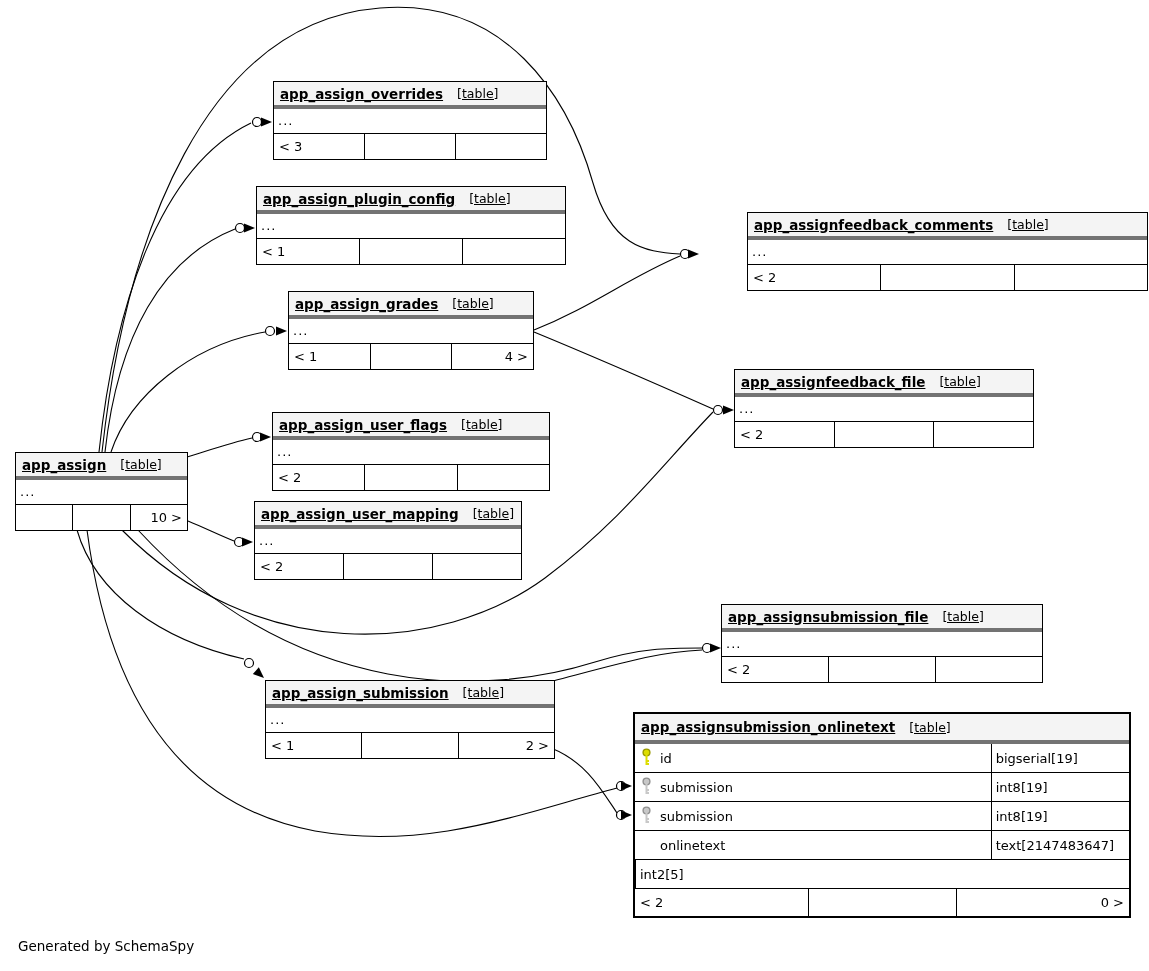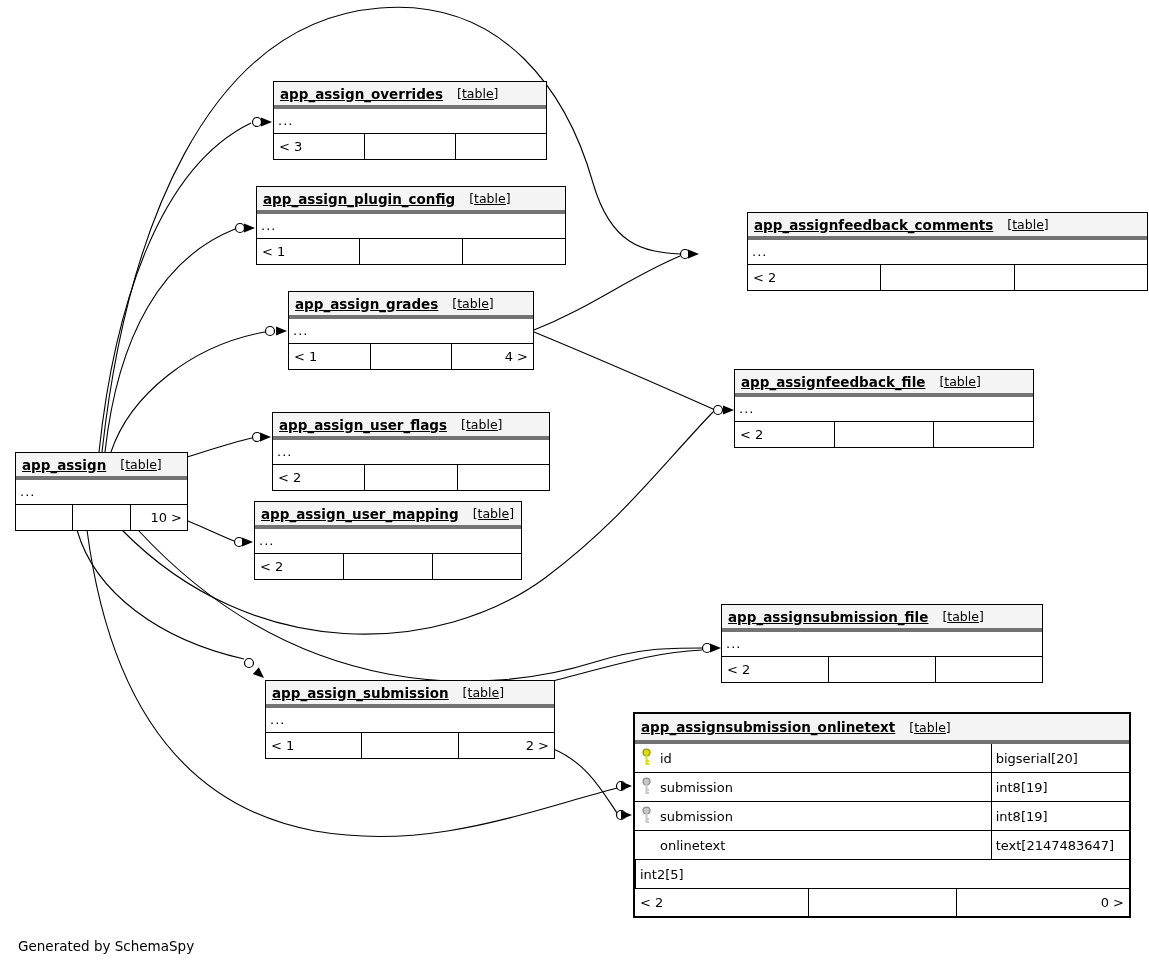--- a/index.html
+++ b/index.html
@@ -281,21 +281,21 @@
         <div class="col-row">
           <div class="col-name">
             <span class="key-slot">
               <svg xmlns="http://www.w3.org/2000/svg" width="11" height="20" viewBox="0 0 11 20">
     <circle cx="5.5" cy="4.5" r="3.4" fill="#dddd00" stroke="#999900" stroke-width="1.4"></circle>
     <path d="M5.5 7 L5.5 17 M5.5 13 L8 13 M5.5 16 L8 16" stroke="#dddd00" stroke-width="2" fill="none"></path>
   </svg>
             </span>
             <span>id</span>
           </div>
-          <div class="col-type">bigserial[20]</div>
+          <div class="col-type">bigserial[19]</div>
         </div>
         <div class="col-row">
           <div class="col-name">
             <span class="key-slot">
               <svg xmlns="http://www.w3.org/2000/svg" width="11" height="20" viewBox="0 0 11 20">
     <circle cx="5.5" cy="4.5" r="3.4" fill="#c8c8c8" stroke="#909090" stroke-width="1.4"></circle>
     <path d="M5.5 7 L5.5 17 M5.5 13 L8 13 M5.5 16 L8 16" stroke="#c8c8c8" stroke-width="2" fill="none"></path>
   </svg>
             </span>
             <span>submission</span>

